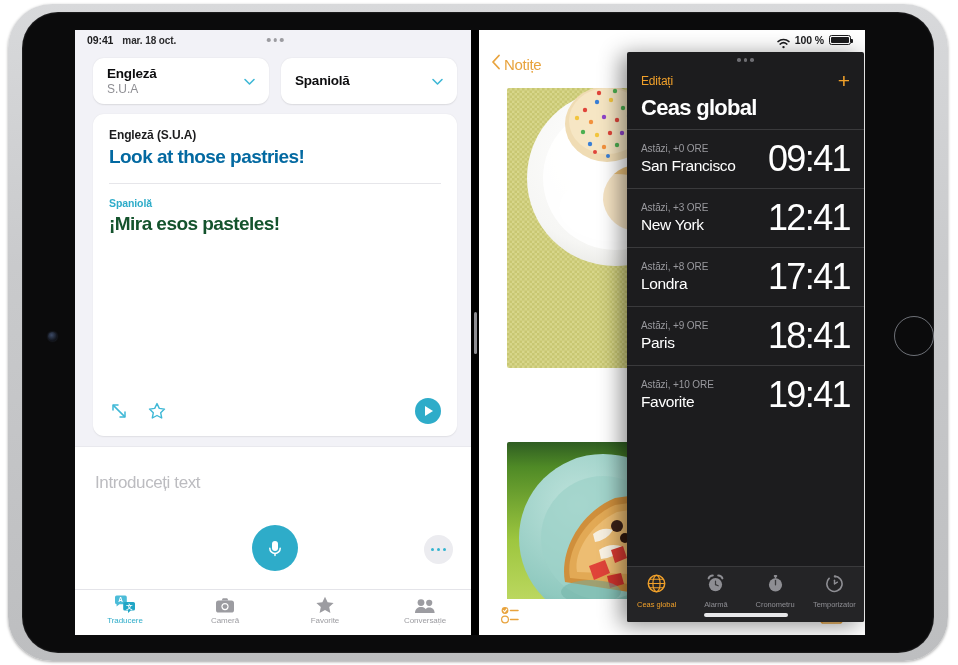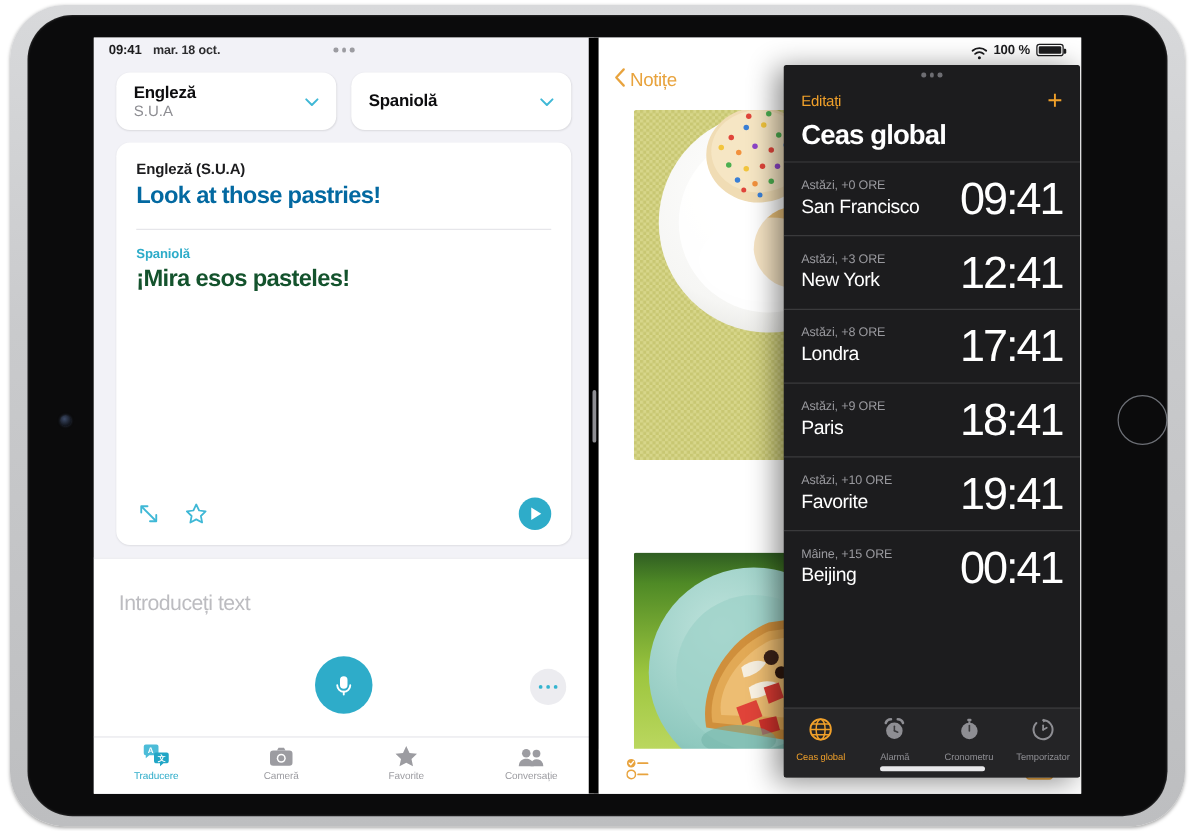--- a/index.html
+++ b/index.html
@@ -530,27 +530,20 @@
         </div>
 
         <div class="clock-row">
           <span class="cr-left">
             <span class="cr-offset">Astăzi, +10 ORE</span>
             <span class="cr-city">Favorite</span>
           </span>
           <span class="cr-time">19:41</span>
         </div>
 
-        <div class="clock-row">
-          <span class="cr-left">
-            <span class="cr-offset">Mâine, +15 ORE</span>
-            <span class="cr-city">Beijing</span>
-          </span>
-          <span class="cr-time">00:41</span>
-        </div>
       </div>
 
       <div class="cp-tabbar">
         <div class="cp-tab active">
           <span>
             <svg width="19" height="19" viewBox="0 0 19 19">
               <circle cx="9.5" cy="9.5" r="8.2" fill="none" stroke="#f0a02a" stroke-width="1.5"></circle>
               <ellipse cx="9.5" cy="9.5" rx="3.6" ry="8.2" fill="none" stroke="#f0a02a" stroke-width="1.2"></ellipse>
               <line x1="1.3" y1="9.5" x2="17.7" y2="9.5" stroke="#f0a02a" stroke-width="1.2"></line>
               <line x1="2.8" y1="5.2" x2="16.2" y2="5.2" stroke="#f0a02a" stroke-width="1.1"></line>

